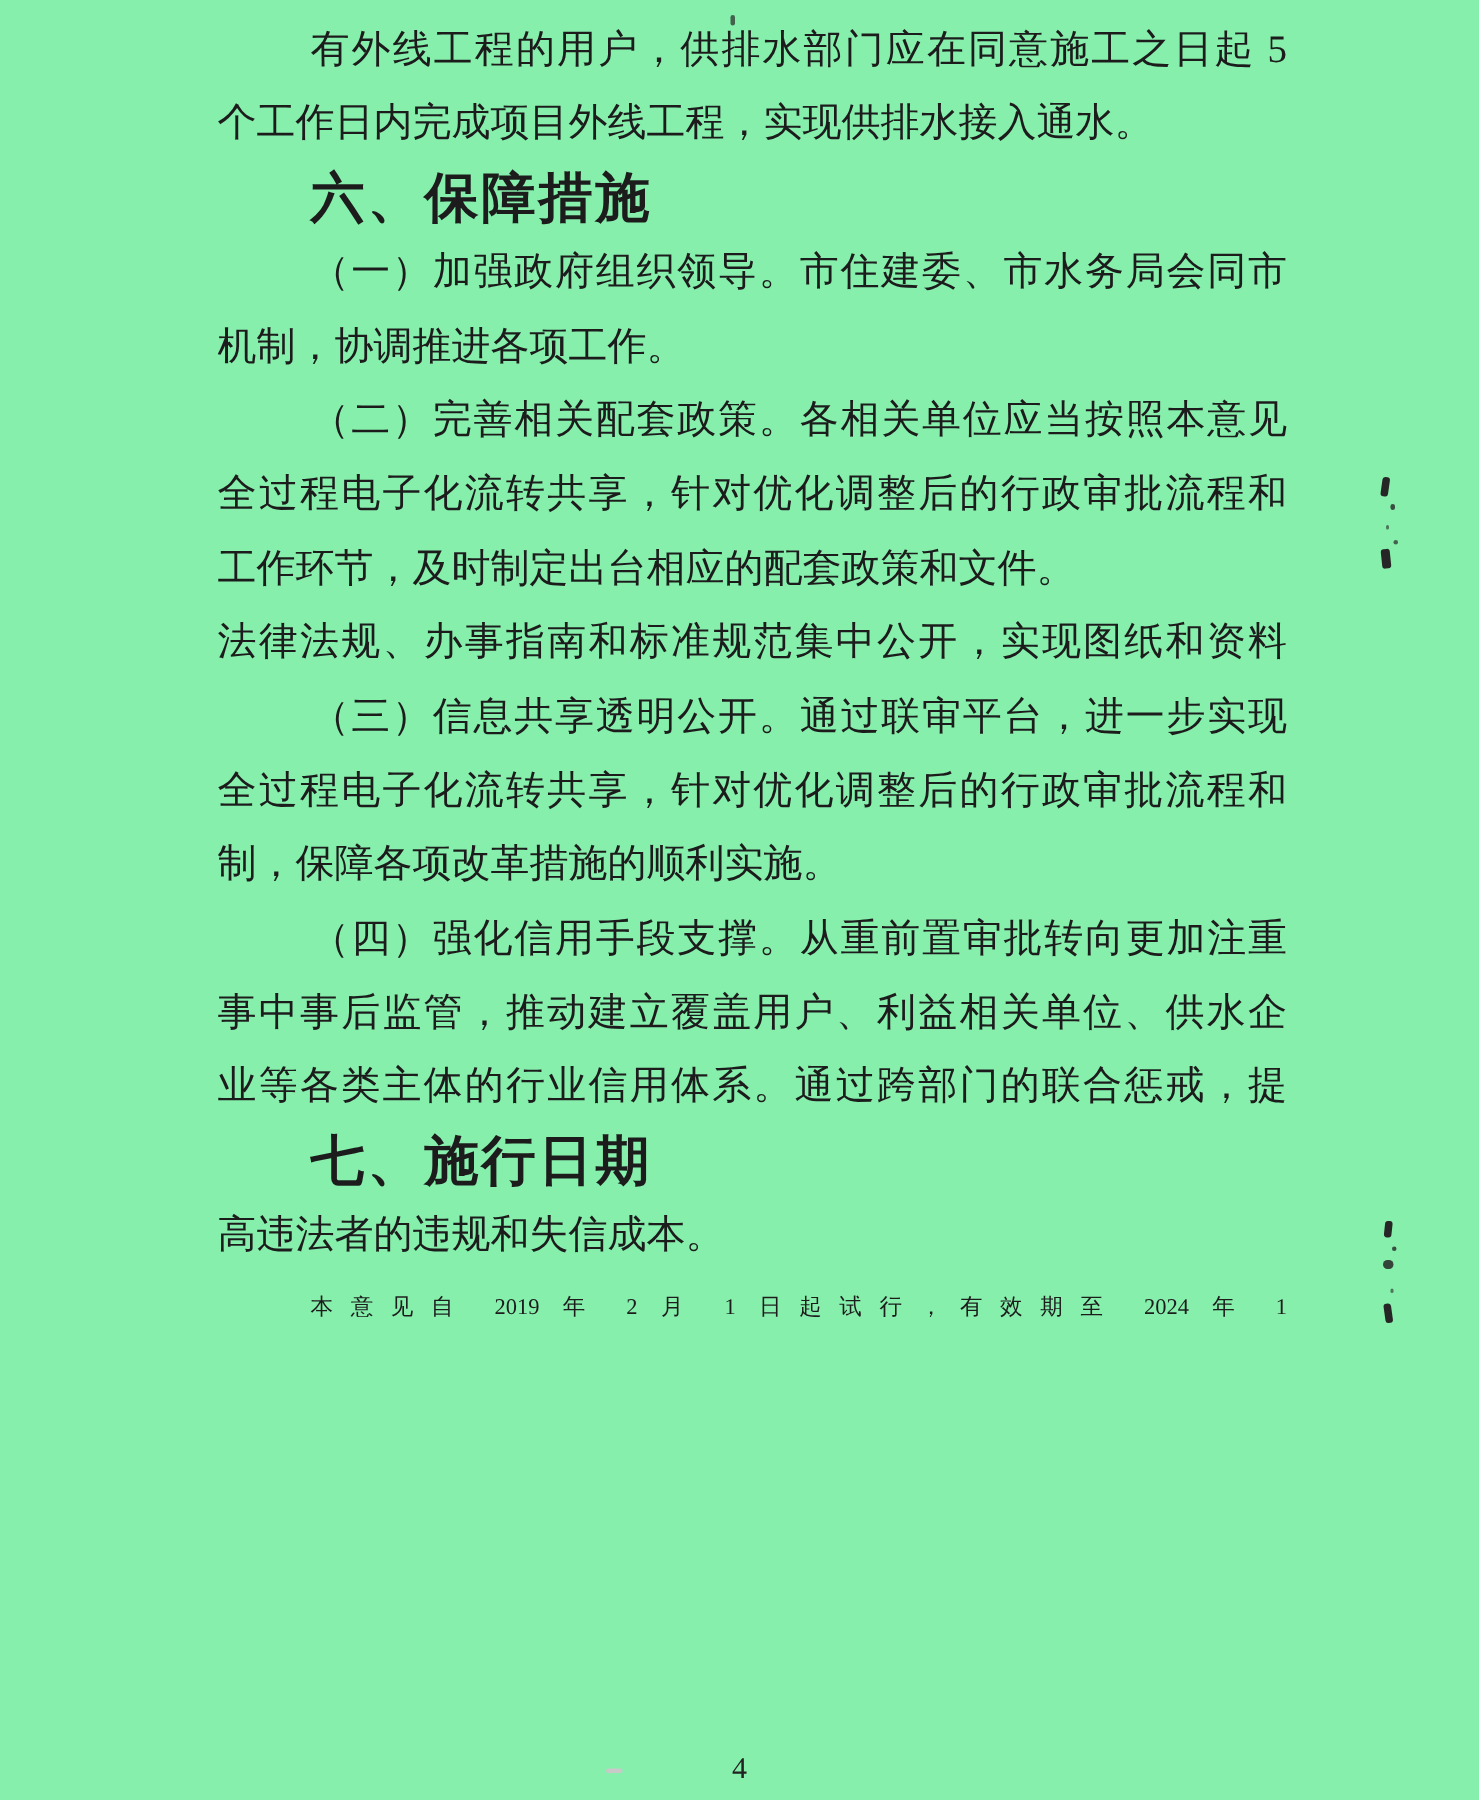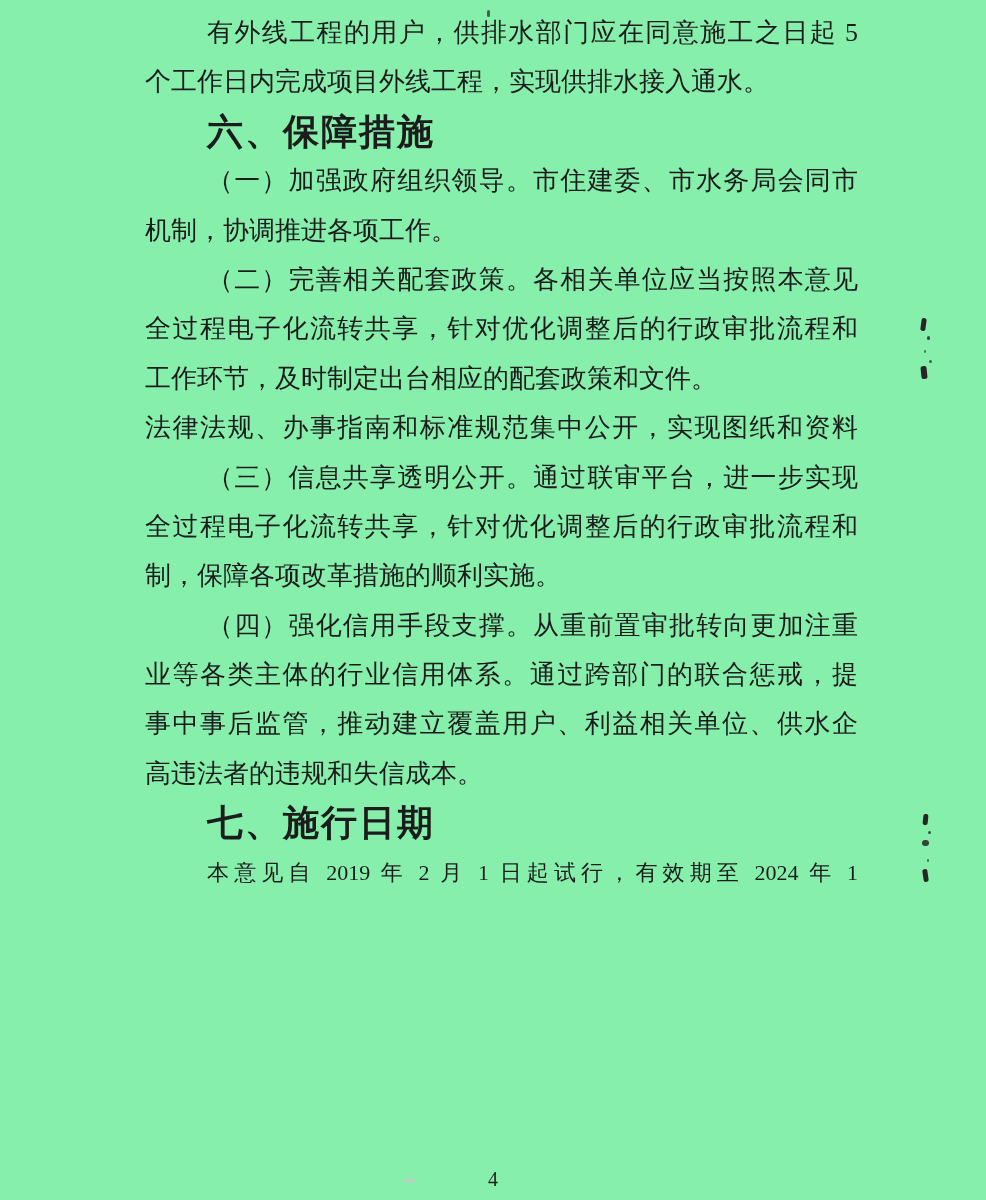--- a/index.html
+++ b/index.html
@@ -24,21 +24,21 @@
     line-height: 49.4px;
     font-size: 26px;
     overflow: hidden;
     text-justify: inter-character;
   }
   .line.justify {
     text-align: justify;
     text-align-last: justify;
   }
   .line.indent { padding-left: 62px; }
-  .line.compact { font-size: 22px; }
+  .line.compact { font-size: 15px; }
   .line.heading {
     font-family: "Liberation Sans", "DejaVu Sans", sans-serif;
     font-weight: 700;
     font-size: 36px;
     letter-spacing: 2px;
   }
   .page-number {
     position: absolute;
     left: 0;
     right: 0;
@@ -74,24 +74,24 @@
       <div class="line indent justify">（一）加强政府组织领导。市住建委、市水务局会同市</div>
       <div class="line">机制，协调推进各项工作。</div>
       <div class="line indent justify">（二）完善相关配套政策。各相关单位应当按照本意见</div>
       <div class="line justify">全过程电子化流转共享，针对优化调整后的行政审批流程和</div>
       <div class="line">工作环节，及时制定出台相应的配套政策和文件。</div>
       <div class="line justify">法律法规、办事指南和标准规范集中公开，实现图纸和资料</div>
       <div class="line indent justify">（三）信息共享透明公开。通过联审平台，进一步实现</div>
       <div class="line justify">全过程电子化流转共享，针对优化调整后的行政审批流程和</div>
       <div class="line">制，保障各项改革措施的顺利实施。</div>
       <div class="line indent justify">（四）强化信用手段支撑。从重前置审批转向更加注重</div>
+      <div class="line justify">事中事后监管，推动建立覆盖用户、利益相关单位、供水企</div>
       <div class="line justify">业等各类主体的行业信用体系。通过跨部门的联合惩戒，提</div>
-      <div class="line justify">事中事后监管，推动建立覆盖用户、利益相关单位、供水企</div>
+      <div class="line heading indent">七、施行日期</div>
       <div class="line">高违法者的违规和失信成本。</div>
-      <div class="line heading indent">七、施行日期</div>
       <div class="line indent justify compact">本意见自 2019 年 2 月 1 日起试行，有效期至 2024 年 1</div>
     </div>
 
   <div class="page-number">4</div>
 
   <div class="speck st1"></div>
   <div class="speck sa1"></div>
   <div class="speck sa2"></div>
   <div class="speck sa3"></div>
   <div class="speck sa4"></div>

